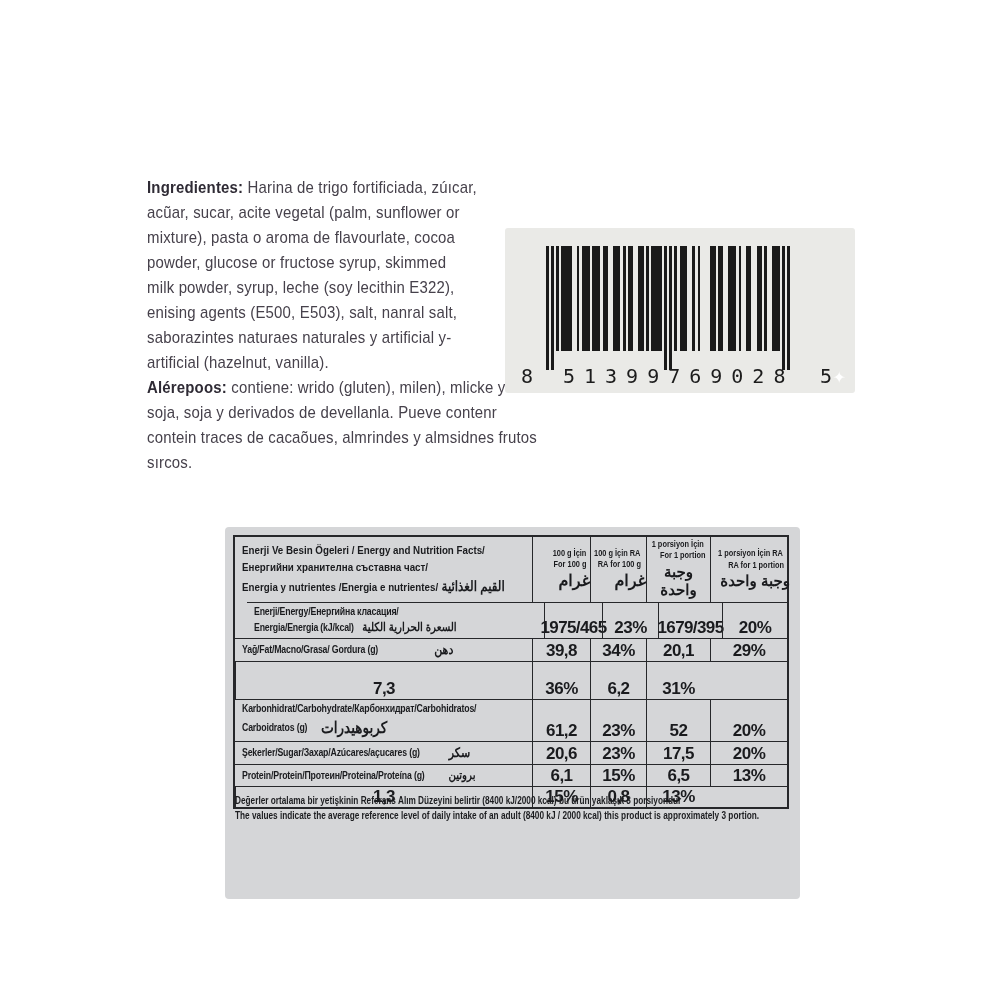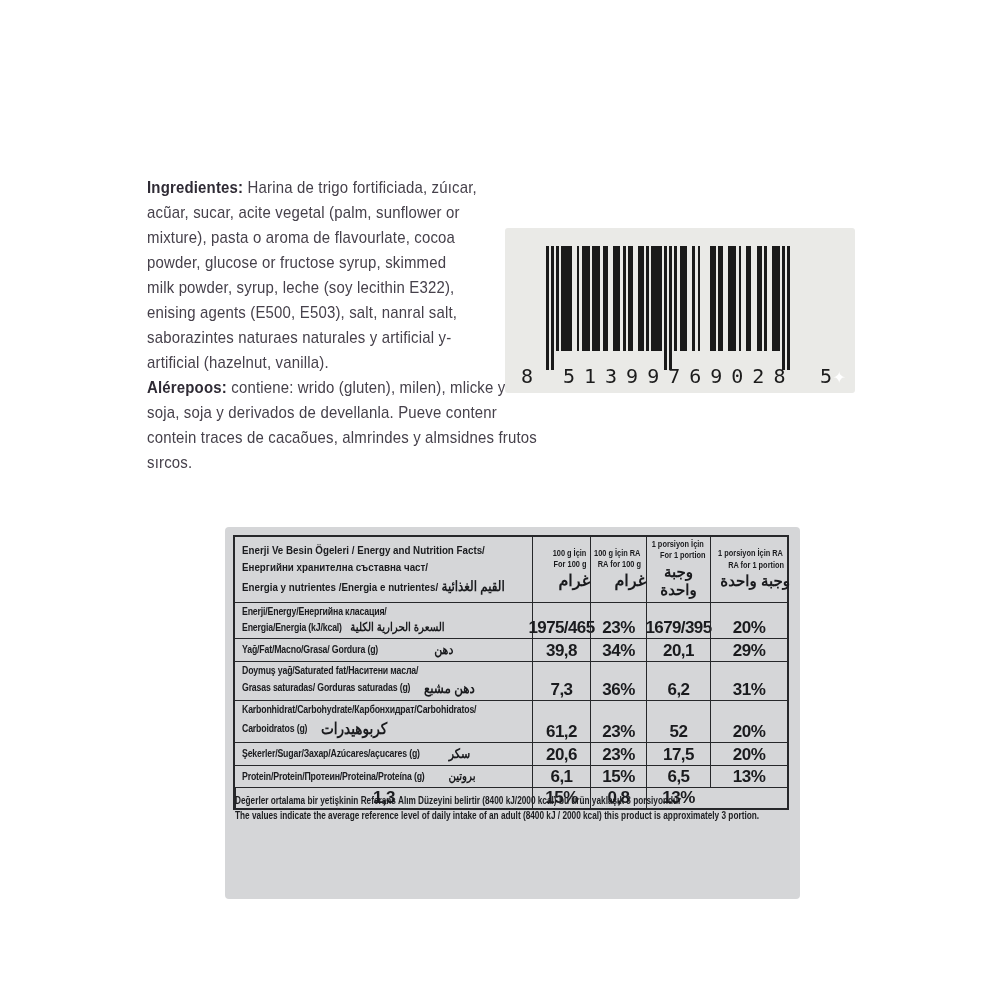--- a/index.html
+++ b/index.html
@@ -70,21 +70,21 @@
   .cha.med { font-size:15px; }
 
   .rl { font-size:10.3px; font-weight:700; line-height:1.4; white-space:nowrap;
         letter-spacing:-0.2px; display:flex; align-items:center; }
   .ar-inline { letter-spacing:0; }
 
   .val { font-size:17px; letter-spacing:-0.5px; white-space:nowrap; }
   .val.small { font-size:17px; letter-spacing:-0.6px; }
 
   .h-head { min-height:56px; }
-  .h32 { min-height:32px; } .h20 { min-height:20px; } .h37 { min-height:37px; }
+  .h32 { min-height:32px;margin-left:12px; } .h20 { min-height:20px; } .h37 { min-height:37px; }
   .h36 { min-height:36px; } .h18 { min-height:18px; }
 
   .footnote {
     position:absolute; left:10px; top:266px; width:740px;
     font-weight:700; font-size:11px; line-height:15px; white-space:nowrap;
     transform:scaleX(0.75); transform-origin:0 0; color:#1c1d20;
   }
 </style>
 </head>
 <body>
@@ -207,29 +207,20 @@
             </div>
         </div>
       </div>
       <div class="cell val">39,8</div>
       <div class="cell val">34%</div>
       <div class="cell val">20,1</div>
       <div class="cell val">29%</div>
     </div>
 
     <div class="trow h37">
-      <div class="label-cell">
-        <div class="condense">
-          <div class="rl">Doymuş yağ/Saturated fat/Наситени масла/</div>
-          <div class="rl">
-              <span>Grasas saturadas/ Gorduras saturadas (g)</span>
-              <span class="ar-inline" style="font-size:14px;margin-left:16px">دهن مشبع</span>
-            </div>
-        </div>
-      </div>
       <div class="cell val">7,3</div>
       <div class="cell val">36%</div>
       <div class="cell val">6,2</div>
       <div class="cell val">31%</div>
     </div>
 
     <div class="trow h36">
       <div class="label-cell">
         <div class="condense">
           <div class="rl">Karbonhidrat/Carbohydrate/Карбонхидрат/Carbohidratos/</div>

